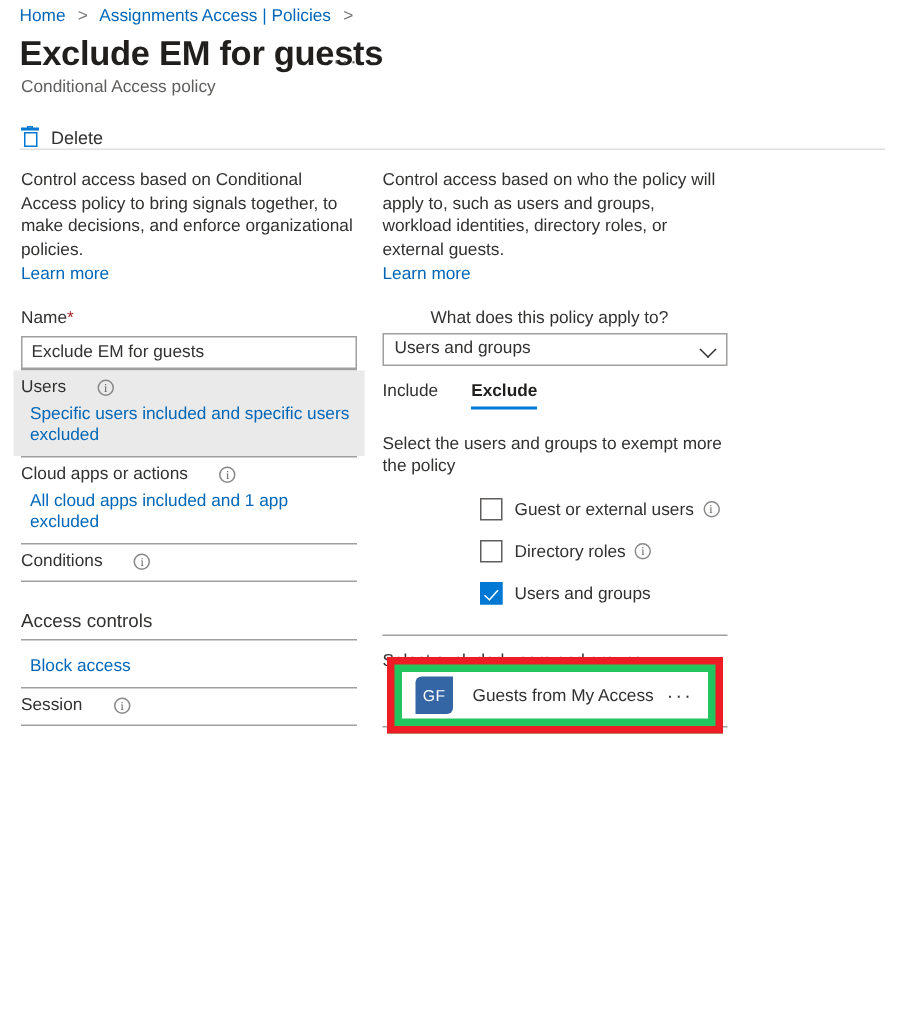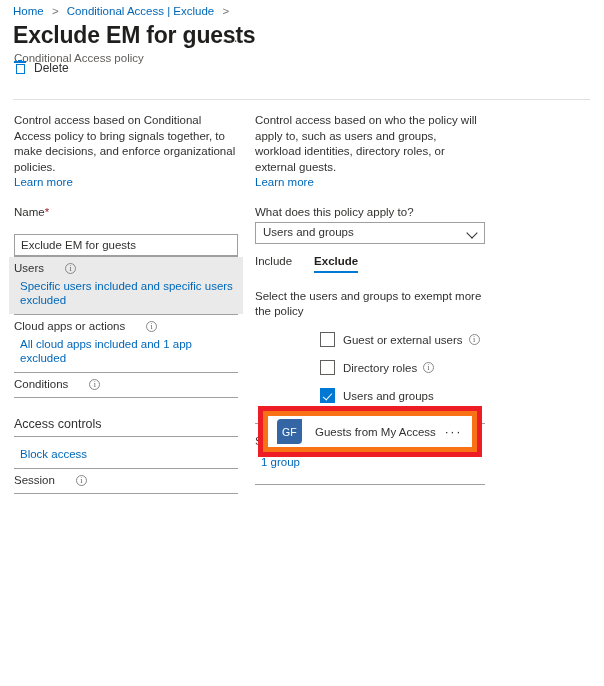--- a/index.html
+++ b/index.html
@@ -59,21 +59,21 @@
     left: 14px;
     top: 52px;
     font-size: 11.5px;
     color: #605e5c;
   }
 
   
   .commandbar {
     position: absolute;
     left: 13px;
-    top: 60px;
+    top: 84px;
     display: flex;
     align-items: center;
     gap: 7px;
     cursor: pointer;
   }
   .cmd-label {
     font-size: 12px;
     color: #323130;
   }
   .trash-icon {
@@ -137,21 +137,21 @@
     color: #0067b8;
     cursor: pointer;
     font-size: 11.5px;
   }
   .link-line { margin-top: 0px; }
 
   .field-label {
     font-size: 11.5px;
     color: #323130;
     margin-top: 17px;
-    margin-bottom: 16px;
+    margin-bottom: 6px;
   }
   .req { color: #a4262c; }
 
   .text-input {
     width: 100%;
     box-sizing: border-box;
     height: 22px;
     border: 1px solid #a19f9d;
     background: #fff;
     font-family: "Liberation Sans", sans-serif;
@@ -221,20 +221,21 @@
     color: #605e5c;
     font-family: "Liberation Serif", serif;
   }
 
   
   .q-label {
     font-size: 11.5px;
     color: #323130;
     margin-top: 17px;
     margin-bottom: 4px;
+    margin-left: 32px;
   }
   .select-box {
     position: relative;
     width: 100%;
     height: 22px;
     border: 1px solid #a19f9d;
     background: #fff;
     box-sizing: border-box;
     cursor: pointer;
   }
@@ -353,26 +354,26 @@
     color: #0067b8;
     margin-top: 9px;
     margin-left: 6px;
     cursor: pointer;
   }
 
   
   .highlight-box {
     position: absolute;
     left: 258px;
-    top: 406px;
+    top: 438px;
     width: 224px;
     height: 51px;
     border: 5px solid #ee1c25;
     box-sizing: border-box;
-    background: #f97316;
+    background: #22c55e;
   }
   .group-item {
     position: absolute;
     left: 5px;
     top: 5px;
     right: 5px;
     bottom: 5px;
     display: flex;
     align-items: center;
     background: #fff;
@@ -405,21 +406,21 @@
     margin-right: 10px;
     cursor: pointer;
   }
 </style>
 </head>
 <body>
 
 <div class="breadcrumb">
   <span class="crumb">Home</span>
   <span class="sep">&gt;</span>
-  <span class="crumb">Conditional Access | Exclude</span>
+  <span class="crumb">Assignments Access | Policies</span>
   <span class="sep">&gt;</span>
 </div>
 
 <div class="page-title">Exclude EM for guests</div>
 <div class="title-ellipsis">···</div>
 <div class="page-subtitle">Conditional Access policy</div>
 
 <div class="commandbar">
   <span class="trash-icon">
     <span class="handle"></span>

